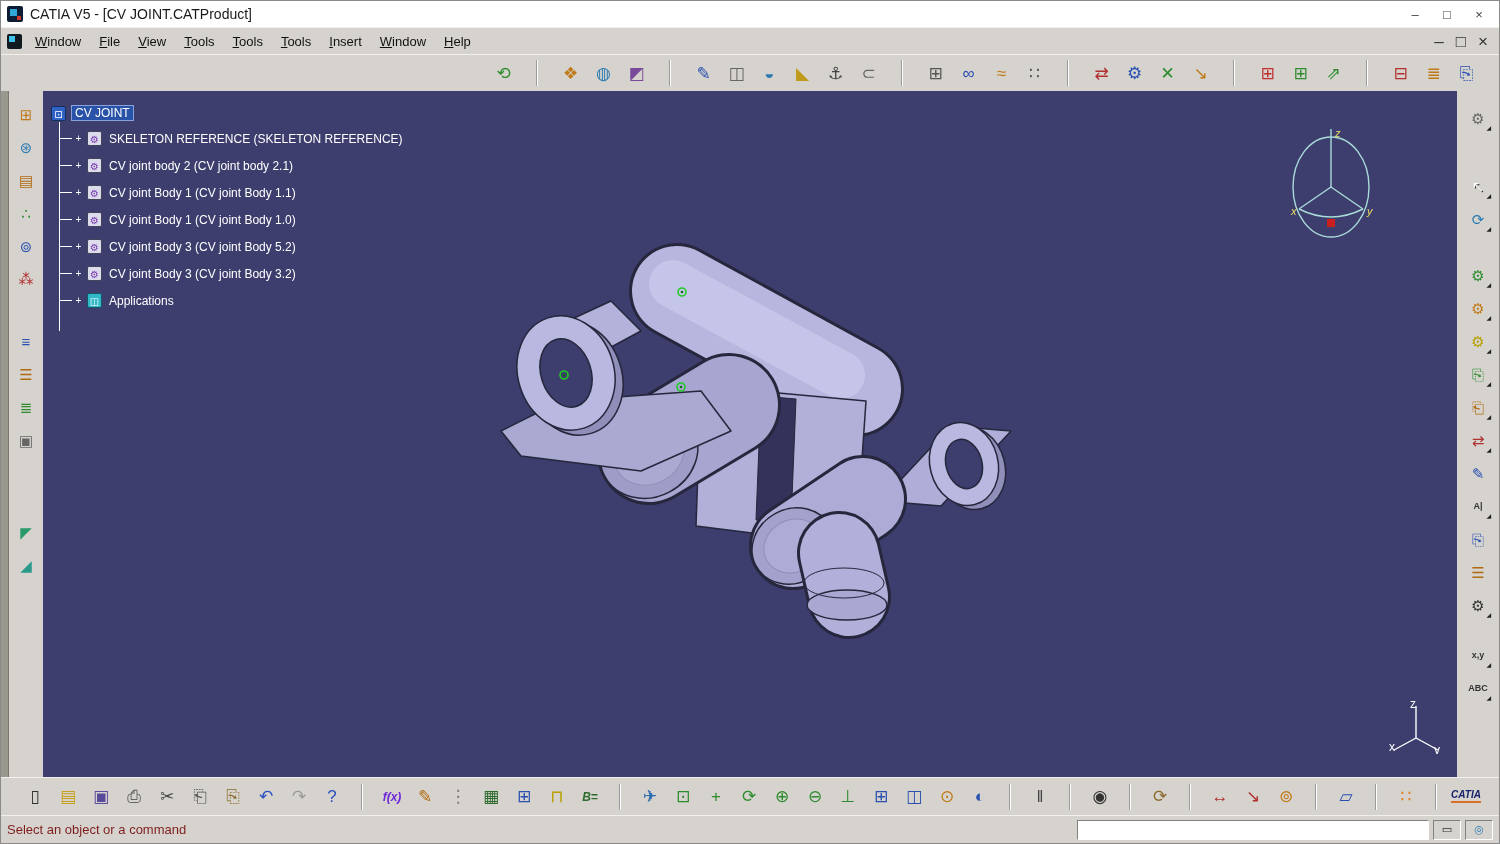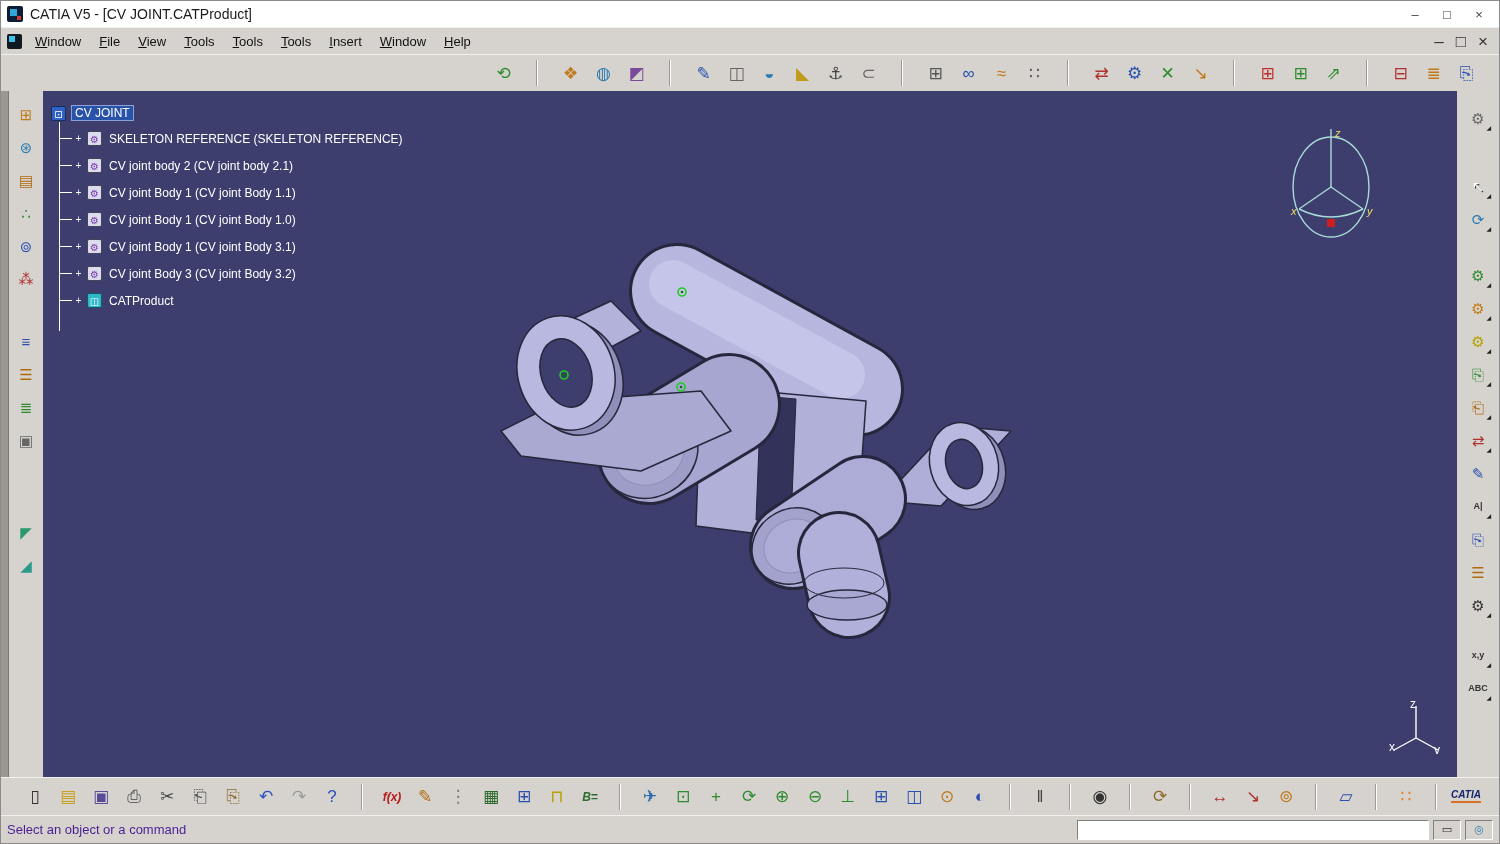--- a/index.html
+++ b/index.html
@@ -93,21 +93,21 @@
 
   
   .toolbar.bottom { height:38px; background:#d6d3ce; border-top:1px solid #f2f0ec;
     display:flex; align-items:center; padding-left:20px; gap:5px; flex:none; }
   .toolbar.bottom .tb-icon { width:28px; height:28px; }
   .toolbar.bottom .tb-sep { margin:0 10px; }
 
   
   .statusbar { height:28px; background:#d6d3ce; border-top:1px solid #f2f0ec;
     display:flex; align-items:center; padding:0 6px; flex:none; }
-  .status-msg { font-size:13px; color:#4c1d95; }
+  .status-msg { font-size:13px; color:#7f1d1d; }
   .status-right { margin-left:auto; display:flex; align-items:center; gap:4px; }
   .power-input { width:352px; height:20px; background:#fff;
     border:1px solid; border-color:#808080 #ffffff #ffffff #808080; font-size:12px;
     padding:0 4px; font-family:inherit; }
   .status-right .tb-icon { width:28px; height:20px;
     border:1px solid; border-color:#808080 #ffffff #ffffff #808080; background:#d6d3ce; }
   .status-right .tb-icon .glyph { font-size:11px; }
 </style>
 </head>
 <body>
@@ -354,31 +354,31 @@
               <span class="tree-label">CV joint Body 1 (CV joint Body 1.1)</span>
             </div>
             <div class="tree-row">
               <span class="plus">+</span>
               <span class="tile part-icon">⚙</span>
               <span class="tree-label">CV joint Body 1 (CV joint Body 1.0)</span>
             </div>
             <div class="tree-row">
               <span class="plus">+</span>
               <span class="tile part-icon">⚙</span>
-              <span class="tree-label">CV joint Body 1 (CV joint Body 3.1)</span>
+              <span class="tree-label">CV joint Body 3 (CV joint Body 5.2)</span>
             </div>
             <div class="tree-row">
               <span class="plus">+</span>
               <span class="tile part-icon">⚙</span>
               <span class="tree-label">CV joint Body 3 (CV joint Body 3.2)</span>
             </div>
             <div class="tree-row">
               <span class="plus">+</span>
               <span class="tile constraints-icon">◫</span>
-              <span class="tree-label">CATProduct</span>
+              <span class="tree-label">Applications</span>
             </div>
           </div>
         </div>
 
       <svg class="compass" width="92" height="118" viewBox="0 0 92 118">
         <g stroke="#a9dcd8" stroke-width="1.4" fill="none">
           <ellipse cx="46" cy="64" rx="38" ry="50"></ellipse>
           <line x1="46" y1="6" x2="46" y2="64"></line>
           <line x1="46" y1="64" x2="14" y2="86"></line>
           <line x1="46" y1="64" x2="78" y2="86"></line>
@@ -496,21 +496,21 @@
         <span class="glyph" style="color: rgb(42, 80, 192);">↶</span>
       </div>
       <div class="tb-icon">
         <span class="glyph" style="color: rgb(154, 154, 154);">↷</span>
       </div>
       <div class="tb-icon">
         <span class="glyph" style="color: rgb(42, 80, 192);">?</span>
       </div>
       <div class="tb-sep"></div>
       <div class="tb-icon">
-        <span class="txt" style="color: #b91c1c;">f(x)</span>
+        <span class="txt" style="color: #6d28d9;">f(x)</span>
       </div>
       <div class="tb-icon">
         <span class="glyph" style="color: rgb(176, 106, 16);">✎</span>
       </div>
       <div class="tb-icon">
         <span class="glyph" style="color: rgb(119, 119, 119);">⋮</span>
       </div>
       <div class="tb-icon">
         <span class="glyph" style="color: rgb(46, 107, 46);">▦</span>
       </div>

